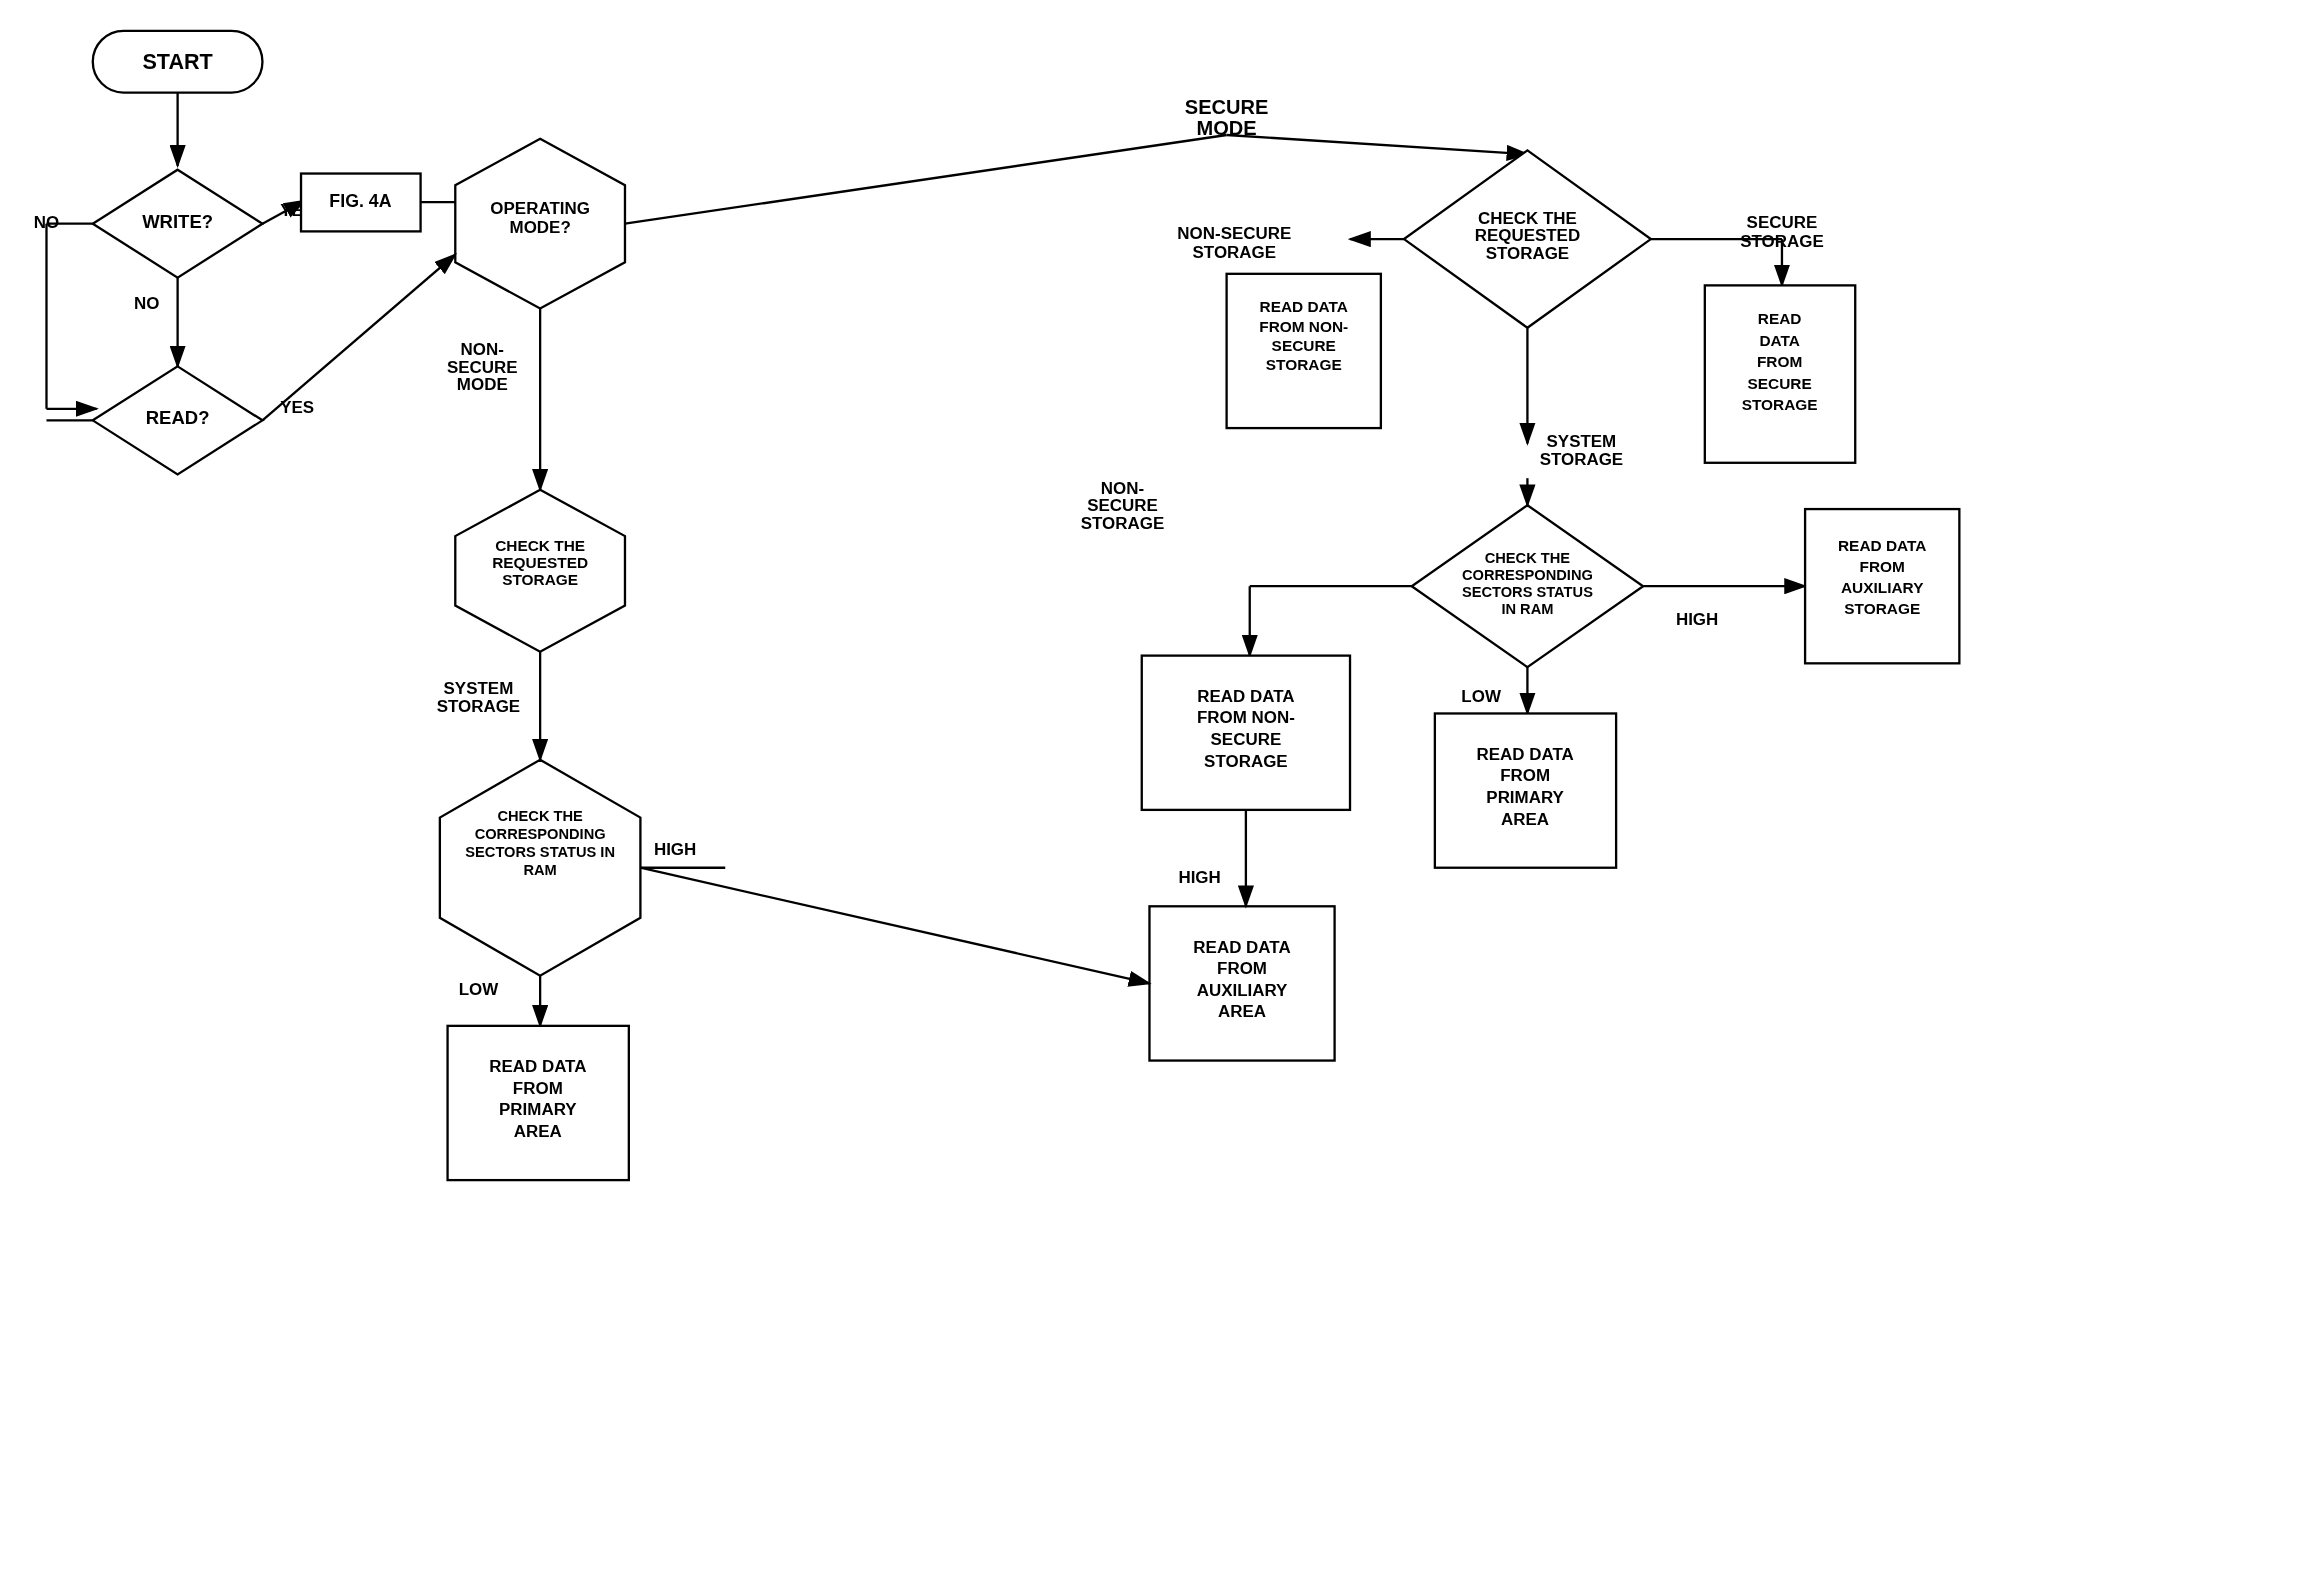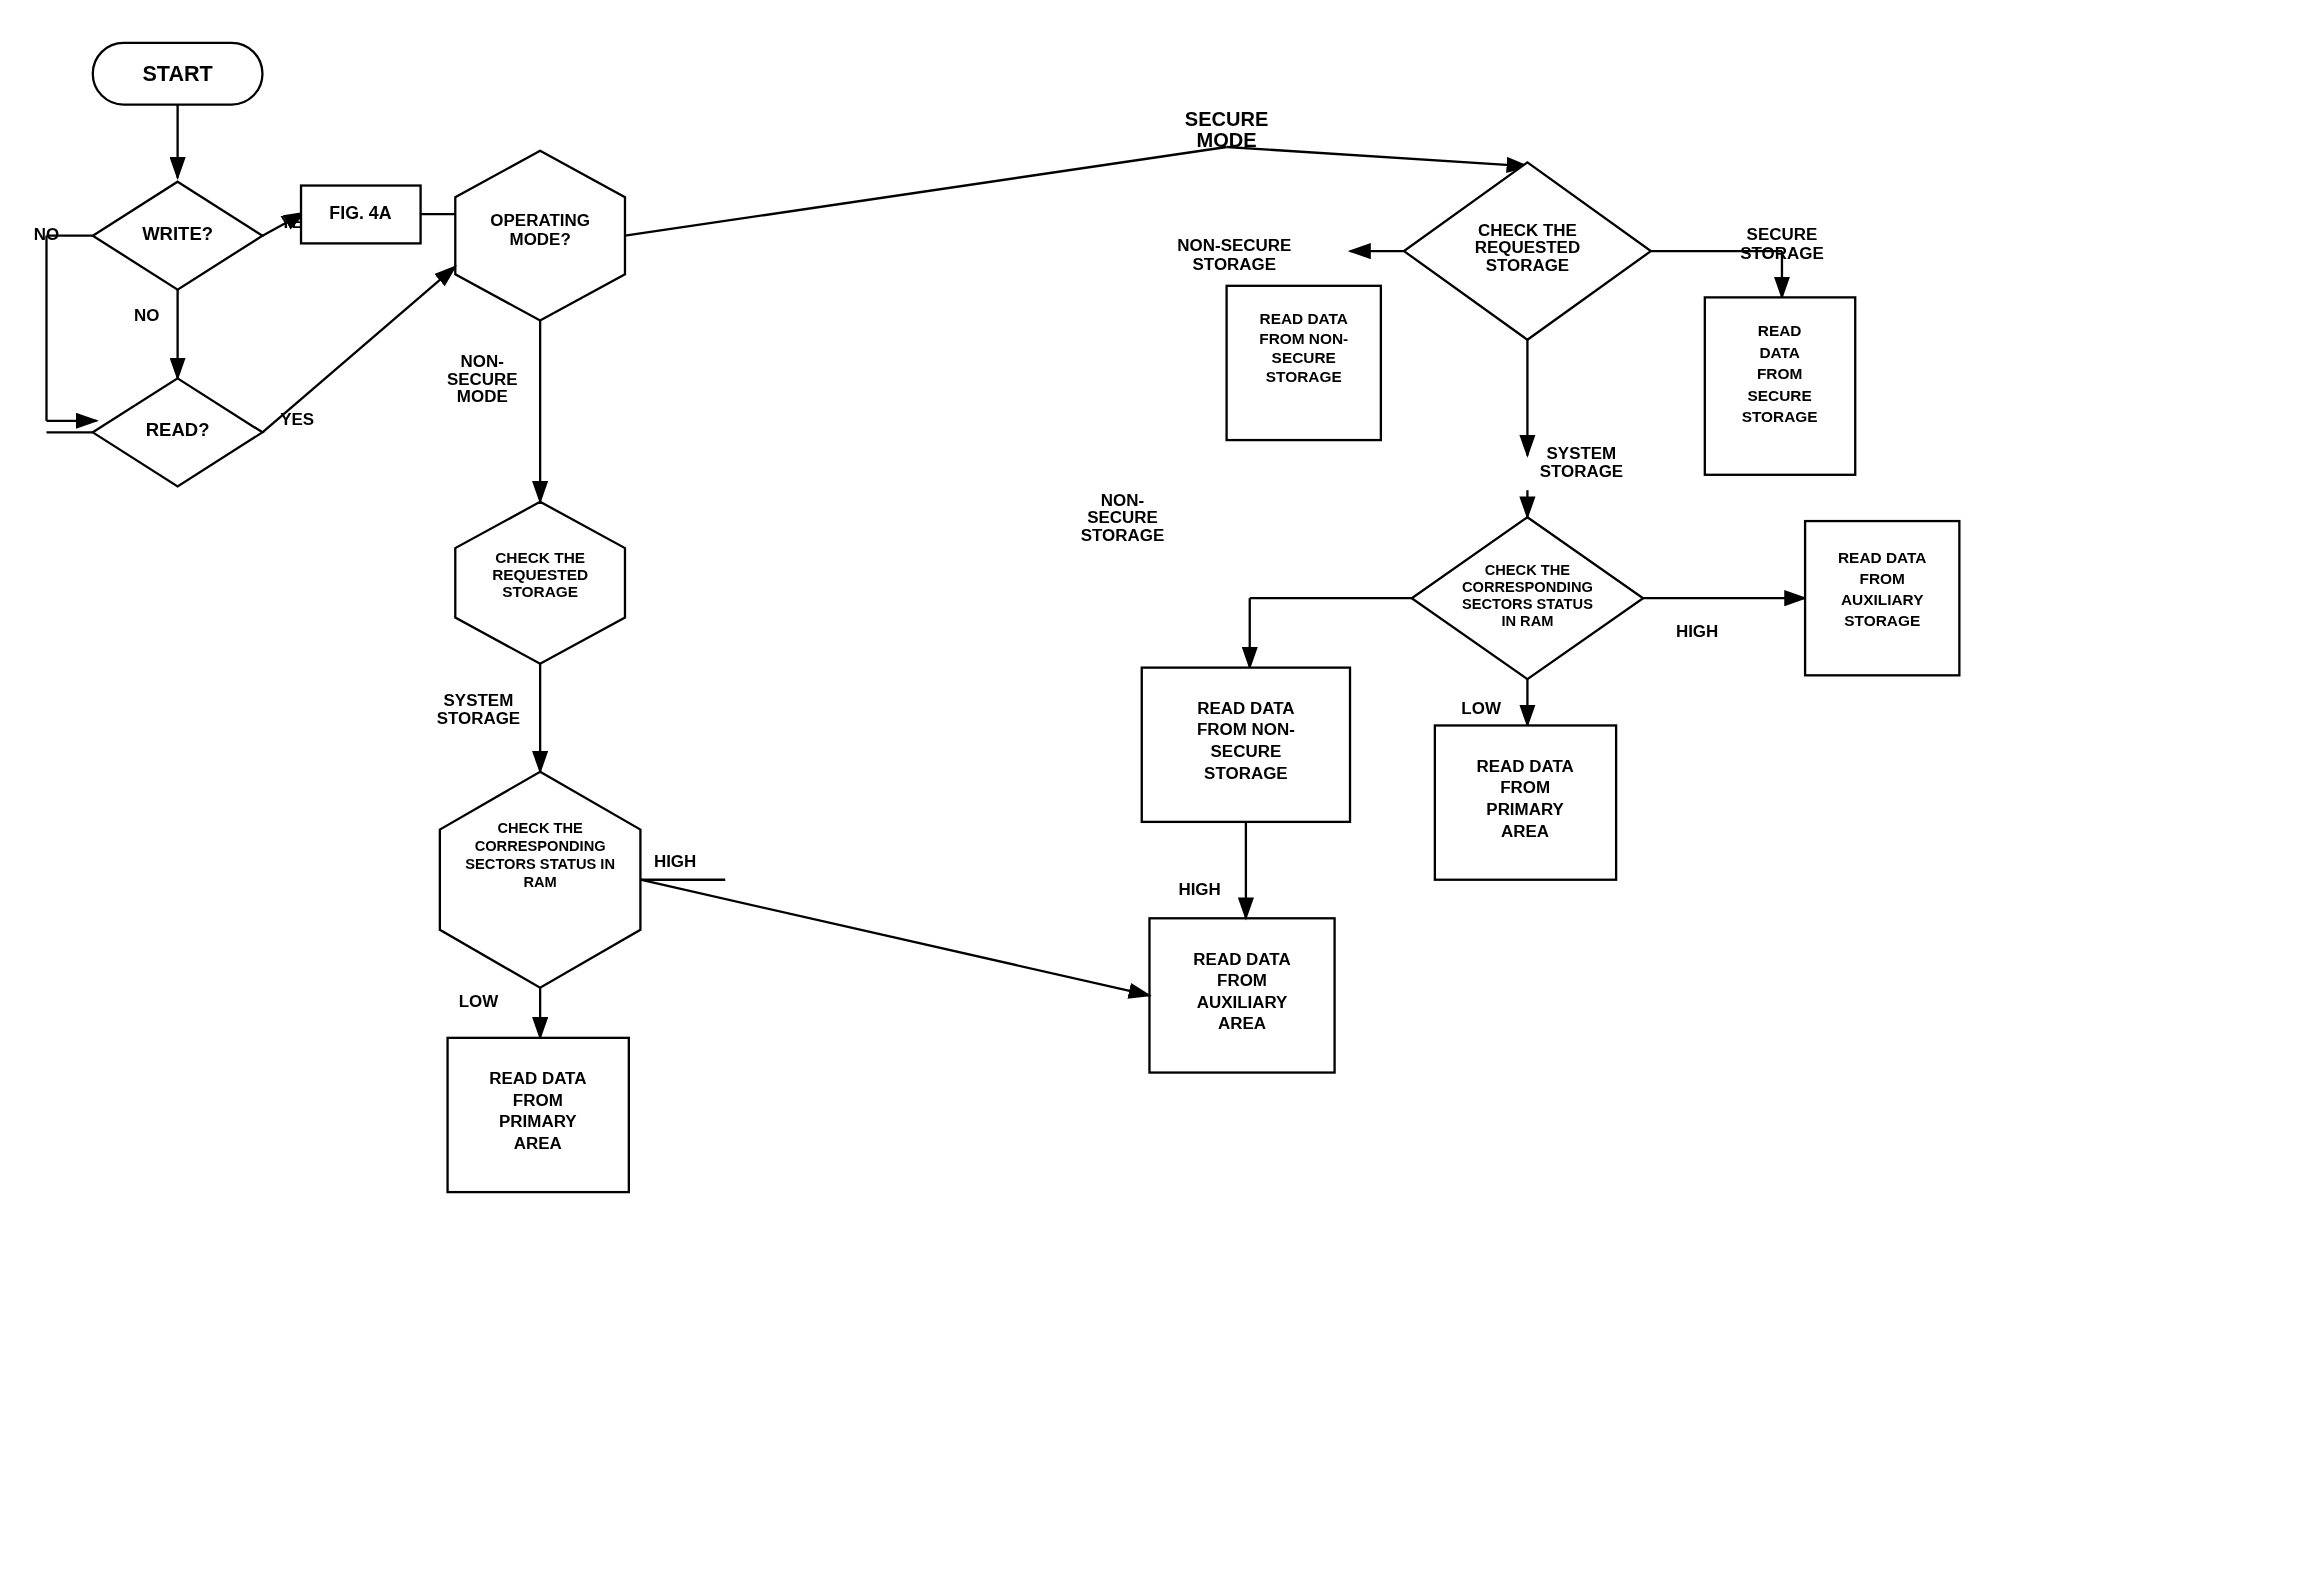--- a/index.html
+++ b/index.html
@@ -6,21 +6,21 @@
     body {
       background: #fff;
       font-family: Arial, sans-serif;
       width: 2319px;
       height: 1592px;
       overflow: hidden;
       position: relative;
     }
     .flowchart {
       position: absolute;
-      top: 12px; left: 0;
+      top: 0; left: 0;
       width: 2319px;
       height: 1323px;
     }
     
     .arrows-svg {
       position: absolute;
       top: 0; left: 0;
       width: 2319px;
       height: 1592px;
       pointer-events: none;

